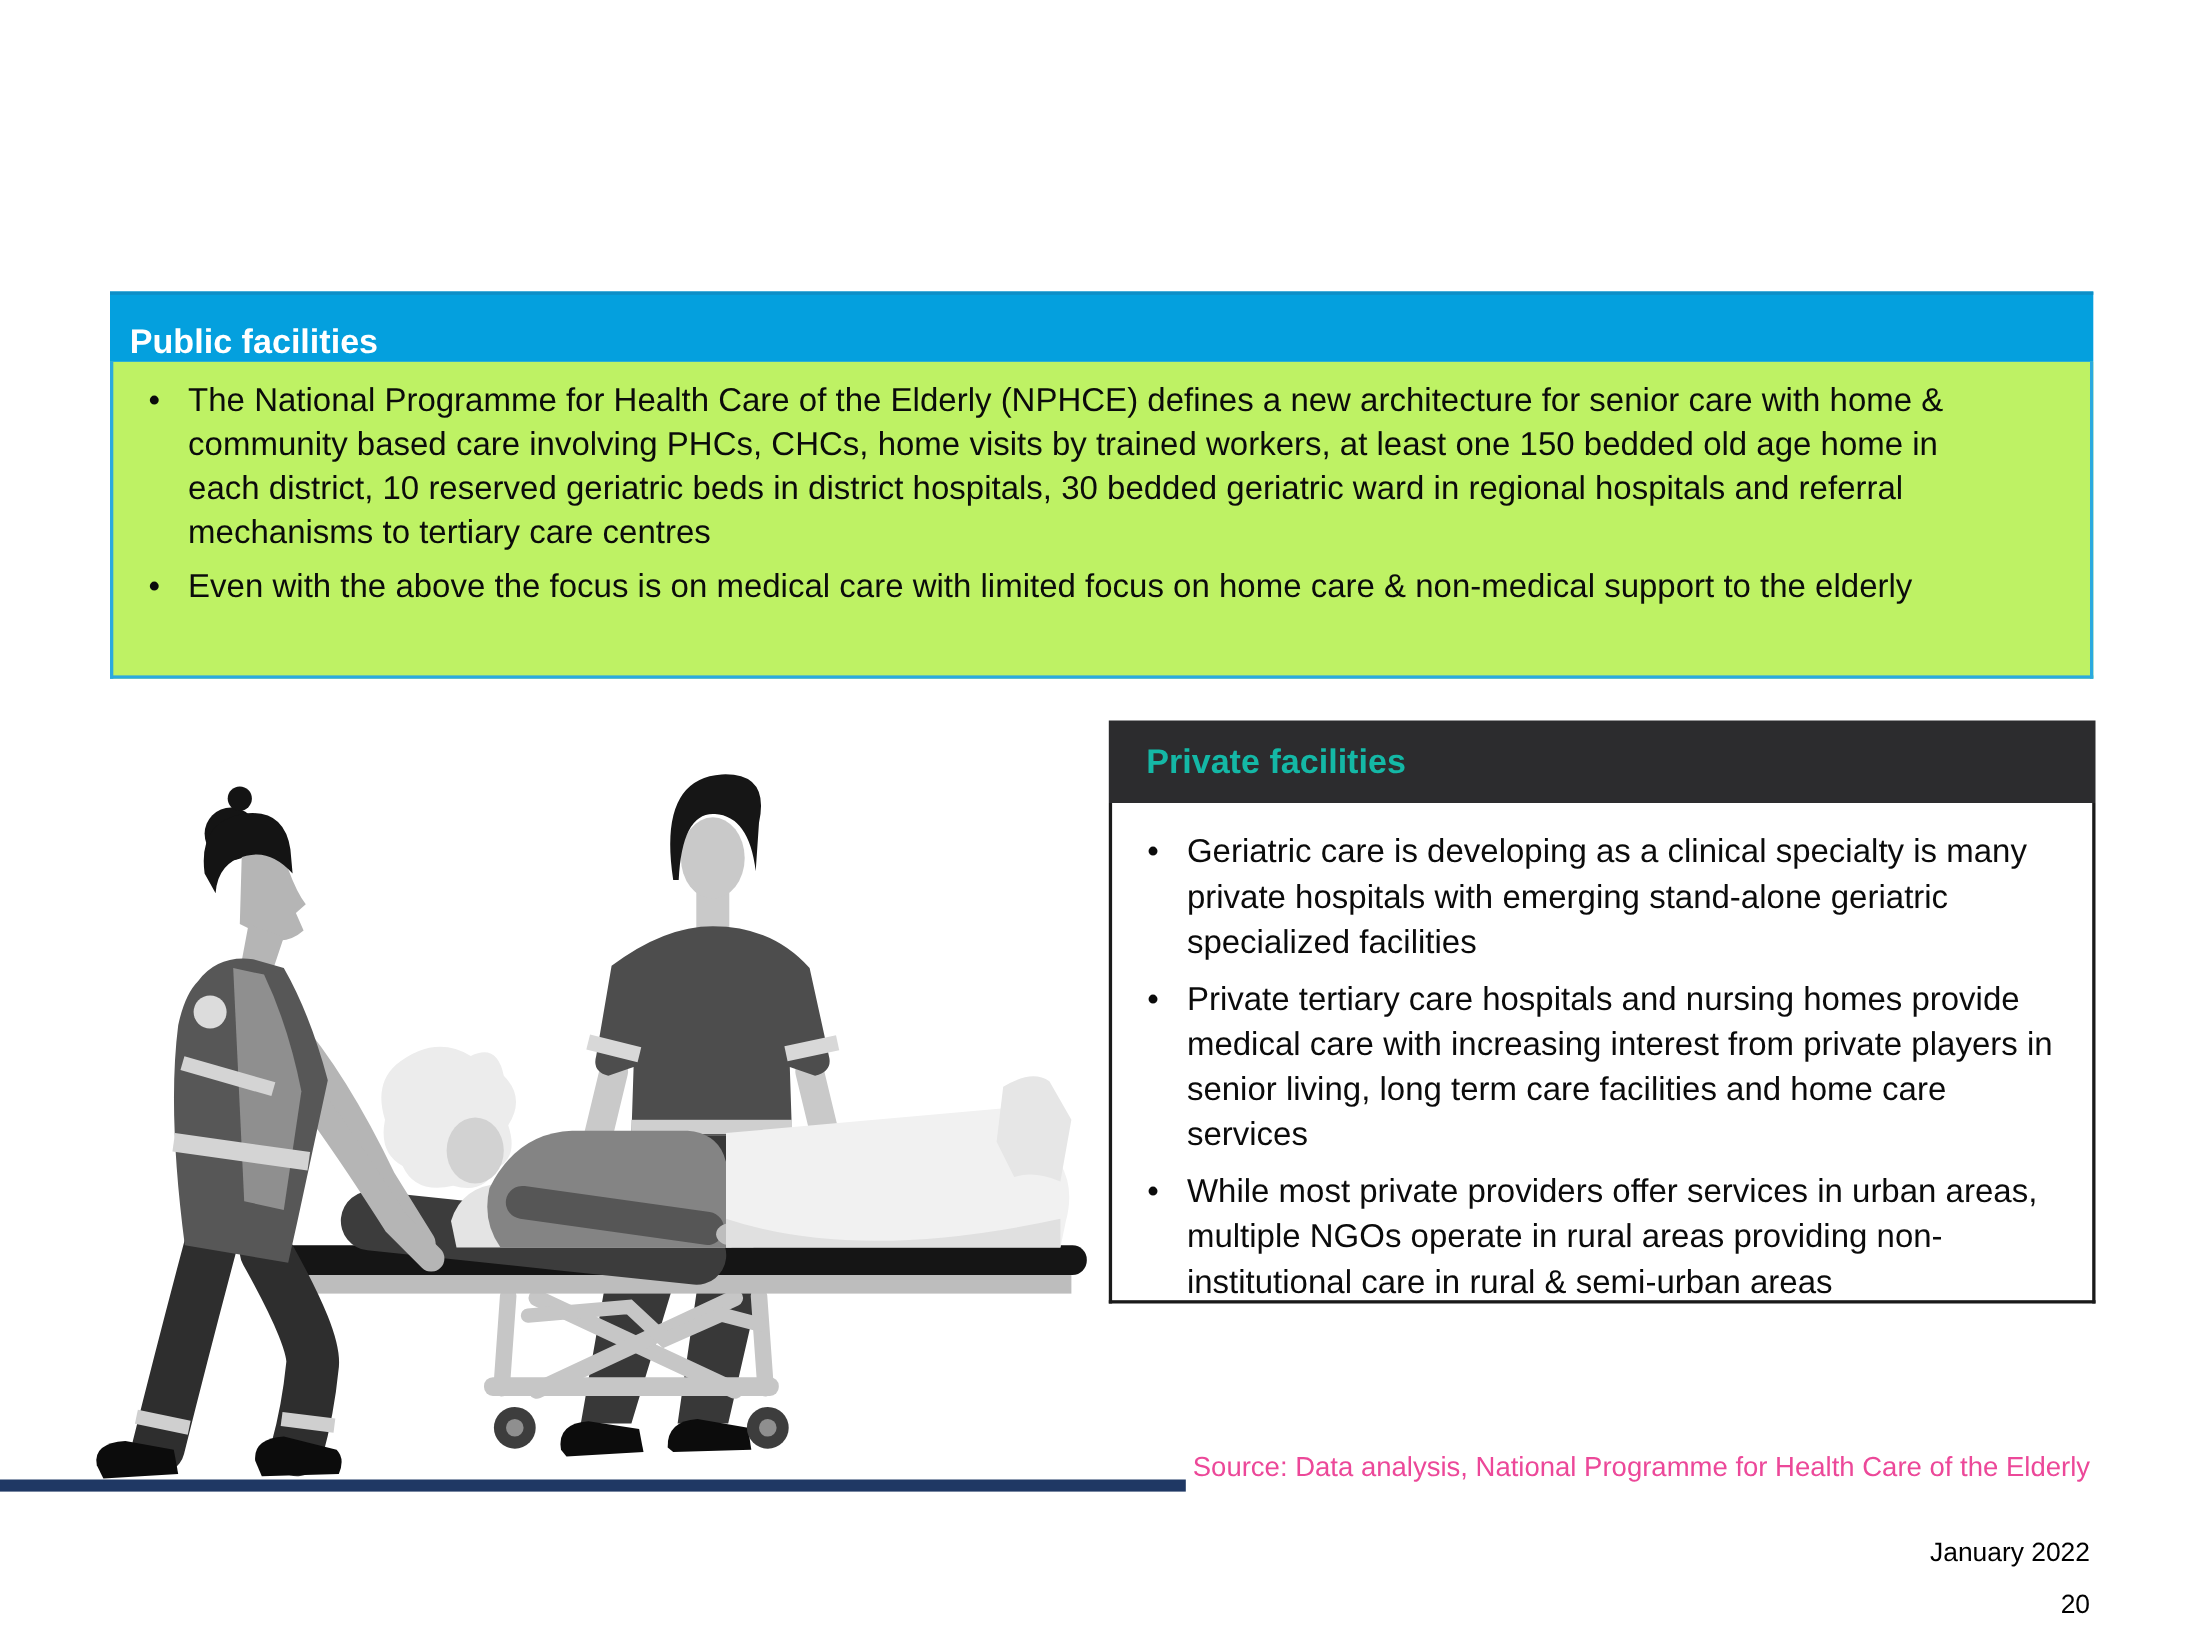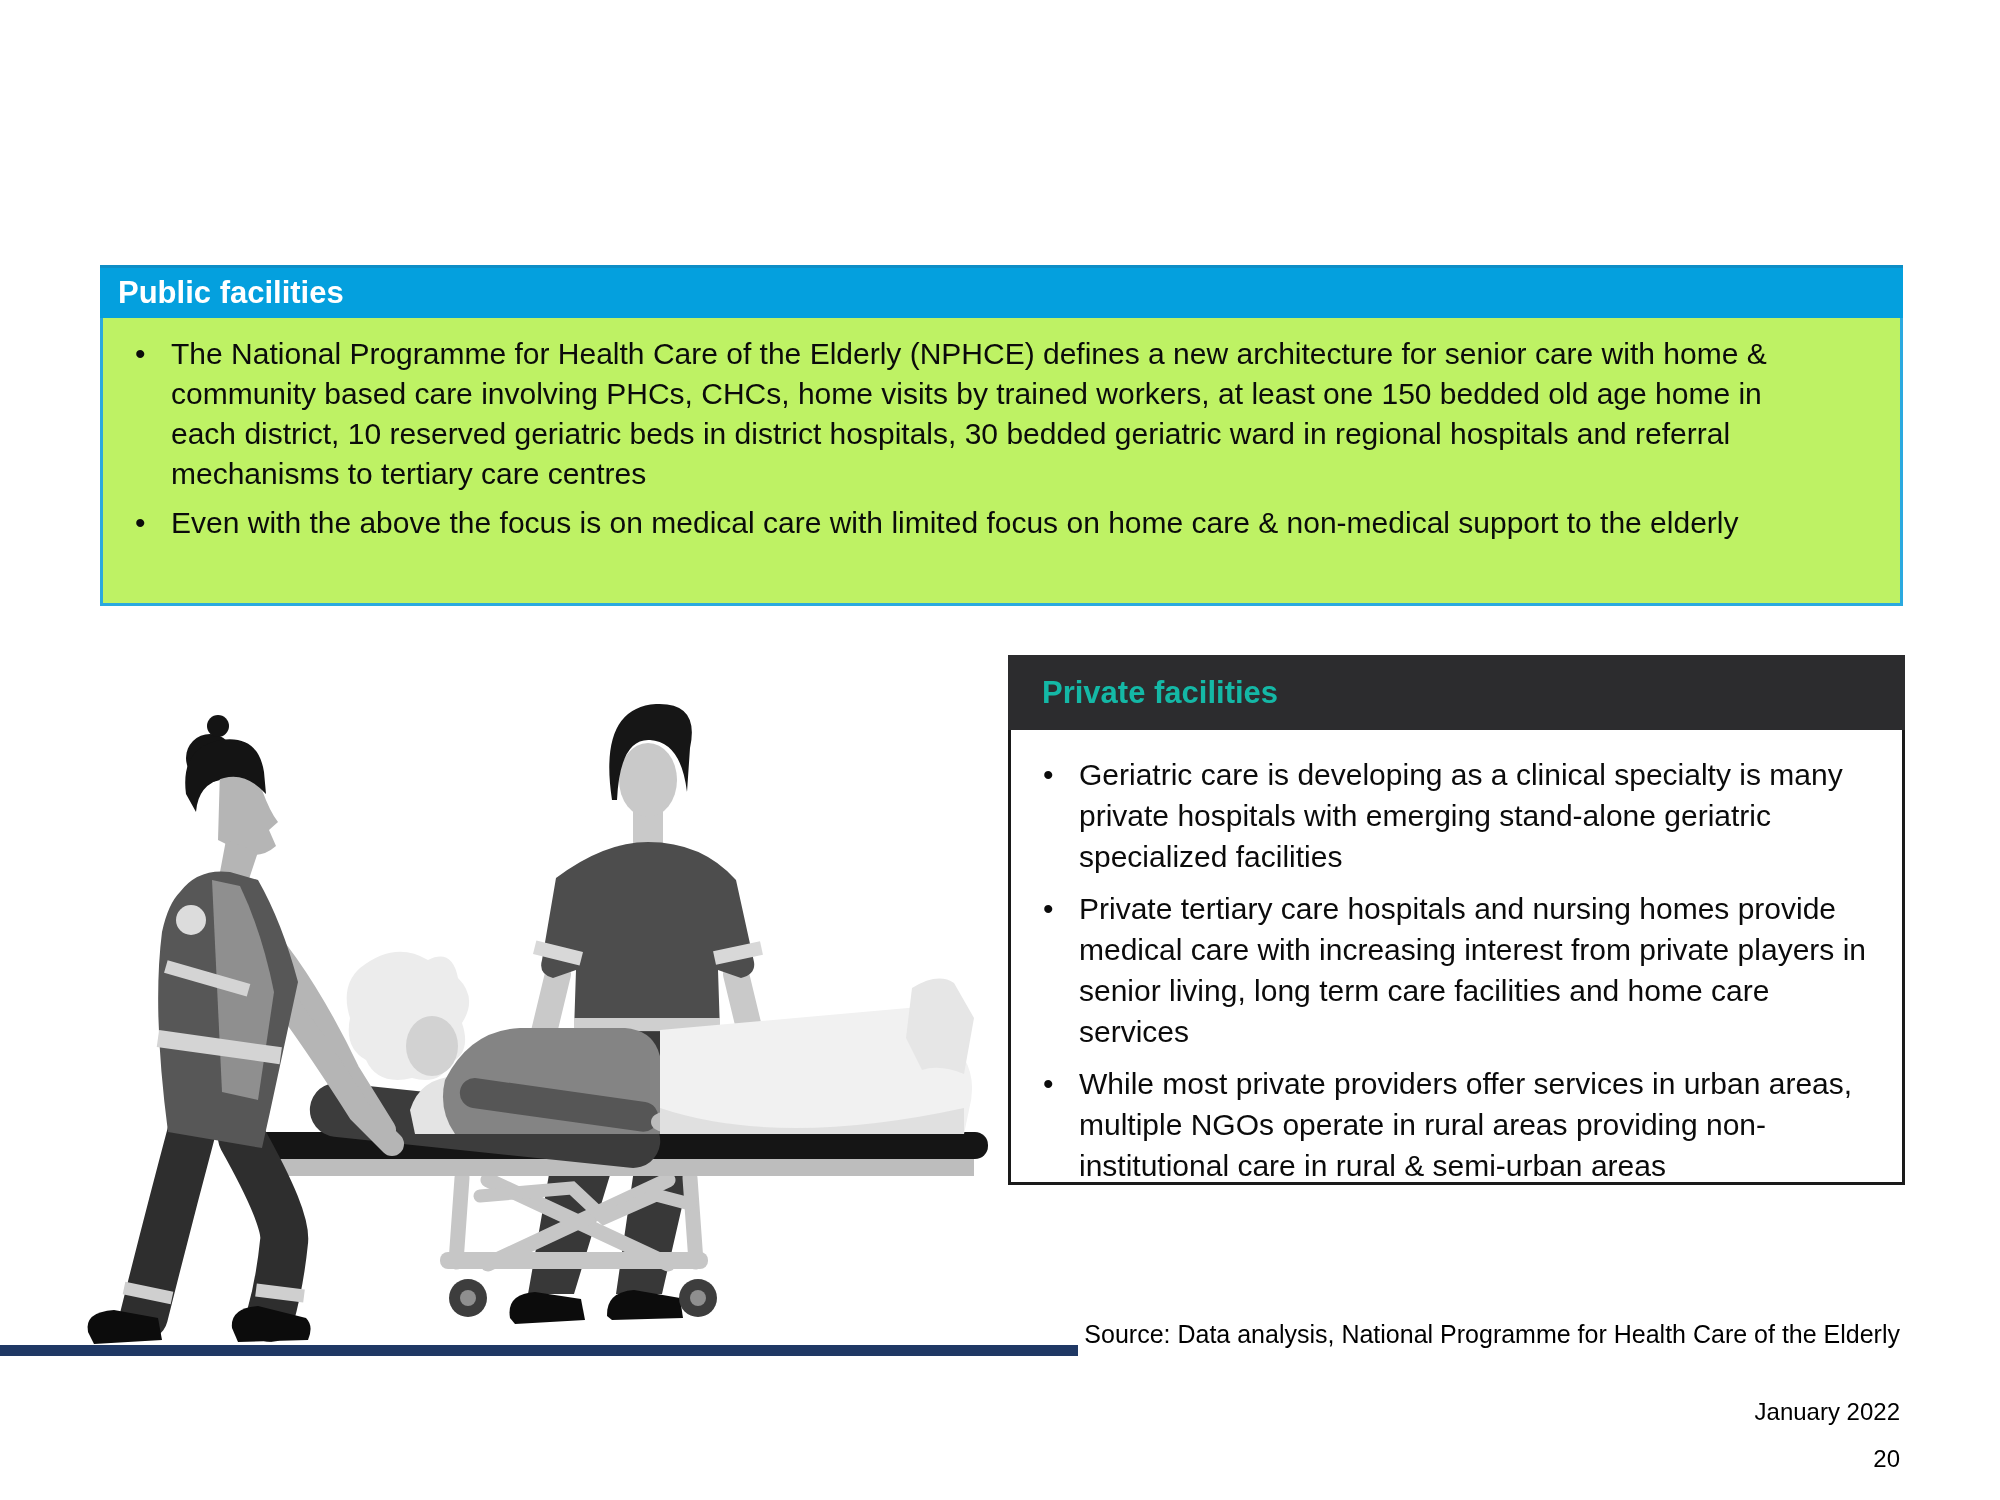--- a/index.html
+++ b/index.html
@@ -13,22 +13,22 @@
     background:#1B6FC4;
   }
   .slide-title{
     position:absolute;left:103px;top:52px;width:1840px;
     font-family:"Liberation Serif",serif;font-size:45px;line-height:63px;
     color:#ffffff;font-weight:400;letter-spacing:.2px;
   }
   
   .public-box{position:absolute;left:100px;top:265px;width:1803px;}
   .public-box .box-header{
-    height:53px;background:#04A0DE;border-top:3px solid #0E8EC6;
-    display:flex;align-items:center;padding-left:18px;box-sizing:border-box;
+    height:64px;background:#04A0DE;border-top:3px solid #0E8EC6;
+    display:flex;align-items:flex-end;padding-left:18px;box-sizing:border-box;
     color:#ffffff;font-weight:bold;font-size:31px;
   }
   .public-box .box-body{
     box-sizing:border-box;border:3px solid #2AA9DF;border-top:none;
     background:#bef264;height:288px;padding:16px 70px 0 20px;overflow:hidden;
   }
   ul.bullets{list-style:none;margin:0;padding:0;}
   ul.bullets li{
     position:relative;padding-left:48px;color:#0b0b0b;
     font-size:30px;line-height:40px;margin-bottom:9px;
@@ -48,21 +48,21 @@
     box-sizing:border-box;border:3px solid #1a1a1a;border-top:none;
     background:#ffffff;height:455px;padding:24px 18px 0 24px;overflow:hidden;
   }
   .private-box ul.bullets li{line-height:41px;margin-bottom:11px;padding-left:44px;}
   .private-box ul.bullets li::before{left:8px;line-height:41px;}
   
   .illustration{position:absolute;left:60px;top:680px;width:950px;height:700px;}
   
   .source-line{
     position:absolute;right:100px;top:1320px;width:1200px;text-align:right;
-    color:#000000;font-size:25px;
+    color:#ec4899;font-size:25px;
   }
   .navy-rule{
     position:absolute;left:0;top:1345px;width:1078px;height:11px;background:#1F3864;
   }
   .footer-left{position:absolute;left:100px;top:1402px;font-size:24px;color:#000;}
   .footer-date{position:absolute;right:100px;top:1398px;font-size:24px;color:#000;text-align:right;}
   .footer-page{position:absolute;right:100px;top:1432px;font-size:24px;color:#000;text-align:right;margin-top:13px;}
 </style>
 </head>
 <body>

